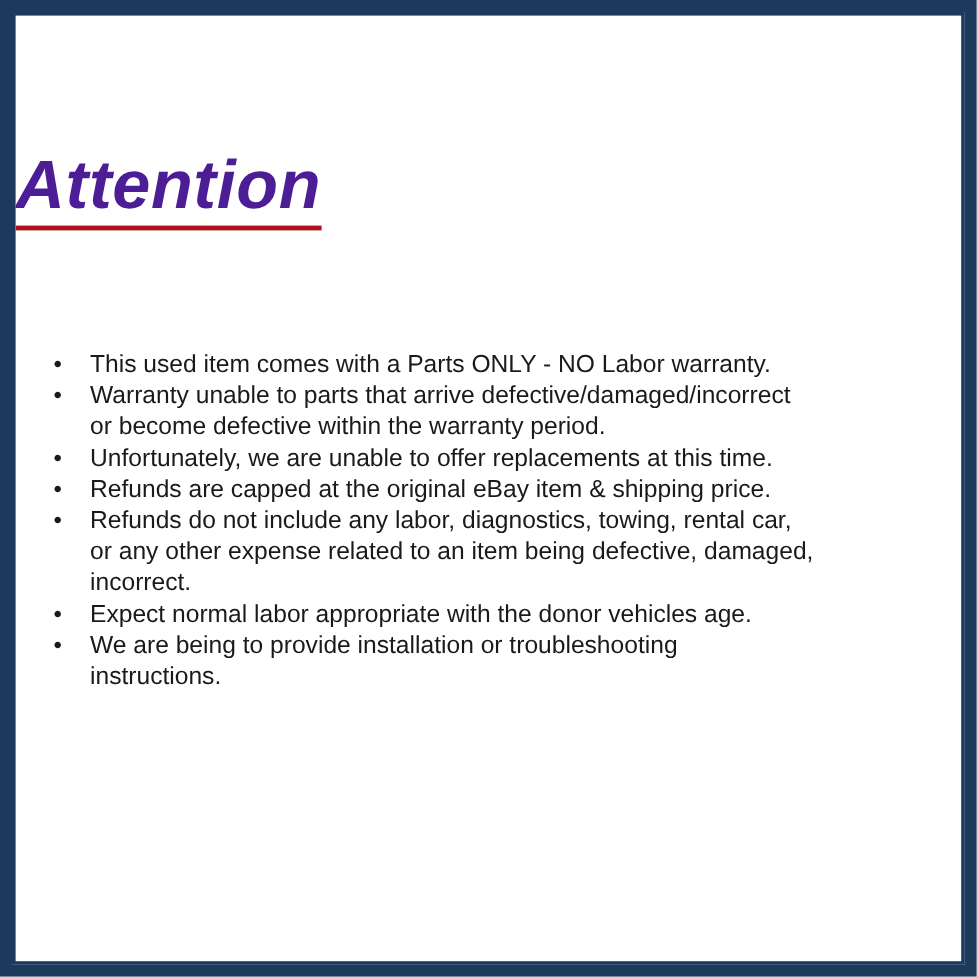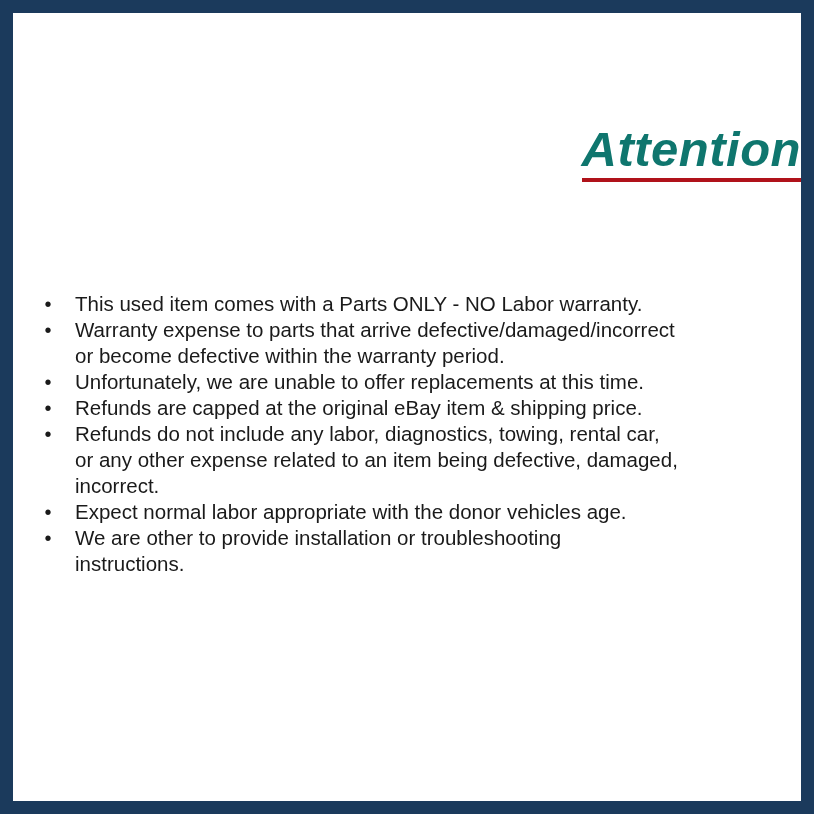--- a/index.html
+++ b/index.html
@@ -26,24 +26,24 @@
     background: #ffffff;
     border: 3px solid #1b3a5c;
     position: relative;
     overflow: hidden;
   }
   .title {
     position: absolute;
     top: 108px;
     left: 0;
     width: 100%;
-    text-align: right;
-    color: #0f766e;
+    text-align: left;
+    color: #4c1d95;
     font-family: "Liberation Sans", sans-serif;
-    font-size: 49px;
+    font-size: 57px;
     font-weight: bold;
     font-style: italic;
     letter-spacing: 0.5px;
   }
   .title span {
     border-bottom: 4px solid #b0121a;
     padding-bottom: 2px;
   }
   .list {
     position: absolute;
@@ -87,21 +87,21 @@
 
     <div class="list">
 
       <div class="item">
         <div class="bullet">•</div>
         <div class="text">This used item comes with a Parts ONLY - NO Labor warranty.</div>
       </div>
 
       <div class="item">
         <div class="bullet">•</div>
-        <div class="text">Warranty expense to parts that arrive defective/damaged/incorrect
+        <div class="text">Warranty unable to parts that arrive defective/damaged/incorrect
 or become defective within the warranty period.</div>
       </div>
 
       <div class="item">
         <div class="bullet">•</div>
         <div class="text">Unfortunately, we are unable to offer replacements at this time.</div>
       </div>
 
       <div class="item">
         <div class="bullet">•</div>
@@ -115,19 +115,19 @@
 incorrect.</div>
       </div>
 
       <div class="item">
         <div class="bullet">•</div>
         <div class="text">Expect normal labor appropriate with the donor vehicles age.</div>
       </div>
 
       <div class="item">
         <div class="bullet">•</div>
-        <div class="text">We are other to provide installation or troubleshooting
+        <div class="text">We are being to provide installation or troubleshooting
 instructions.</div>
       </div>
 
     </div>
   </div>
 </div>
 
 </body></html>

